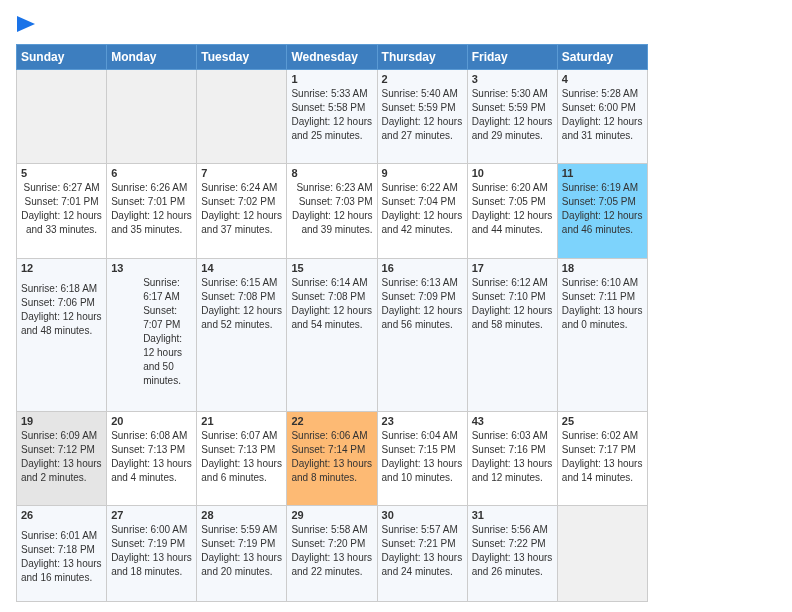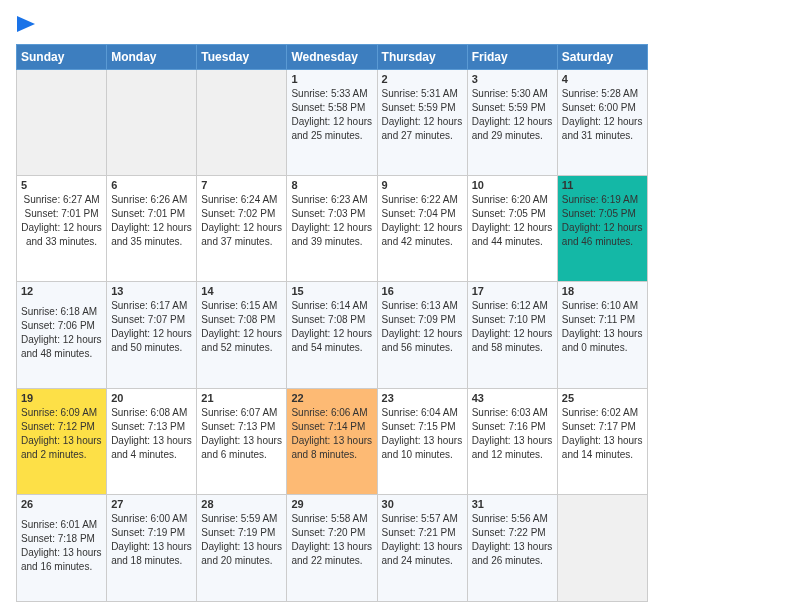--- a/index.html
+++ b/index.html
@@ -131,21 +131,21 @@
           <td class="empty-cell"></td>
           <td style="background: rgb(245, 248, 252);">
             <span class="day-num">1</span>
             <div class="cell-text" style="white-space: pre-line;">Sunrise: 5:33 AM
 Sunset: 5:58 PM
 Daylight: 12 hours
 and 25 minutes.</div>
           </td>
           <td style="background: rgb(245, 248, 252);">
             <span class="day-num">2</span>
-            <div class="cell-text" style="white-space: pre-line;">Sunrise: 5:31 AM
+            <div class="cell-text" style="white-space: pre-line;">Sunrise: 5:40 AM
 Sunset: 5:59 PM
 Daylight: 12 hours
 and 27 minutes.</div>
           </td>
           <td style="background: rgb(245, 248, 252);">
             <span class="day-num">3</span>
             <div class="cell-text" style="white-space: pre-line;">Sunrise: 5:30 AM
 Sunset: 5:59 PM
 Daylight: 12 hours
 and 29 minutes.</div>
@@ -175,58 +175,58 @@
           </td>
           <td style="background: rgb(255, 255, 255);">
             <span class="day-num">7</span>
             <div class="cell-text" style="white-space: pre-line;">Sunrise: 6:24 AM
 Sunset: 7:02 PM
 Daylight: 12 hours
 and 37 minutes.</div>
           </td>
           <td style="background: rgb(255, 255, 255);">
             <span class="day-num">8</span>
-            <div class="cell-text" style="white-space: pre-line;">Sunrise: 6:23 AM
+            <div class="cell-text" style="white-space: pre-line; text-align: right;">Sunrise: 6:23 AM
 Sunset: 7:03 PM
 Daylight: 12 hours
 and 39 minutes.</div>
           </td>
           <td style="background: rgb(255, 255, 255);">
             <span class="day-num">9</span>
             <div class="cell-text" style="white-space: pre-line;">Sunrise: 6:22 AM
 Sunset: 7:04 PM
 Daylight: 12 hours
 and 42 minutes.</div>
           </td>
           <td style="background: rgb(255, 255, 255);">
             <span class="day-num">10</span>
             <div class="cell-text" style="white-space: pre-line;">Sunrise: 6:20 AM
 Sunset: 7:05 PM
 Daylight: 12 hours
 and 44 minutes.</div>
           </td>
-          <td style="background: #14b8a6;">
+          <td style="background: #7dd3fc;">
             <span class="day-num">11</span>
             <div class="cell-text" style="white-space: pre-line;">Sunrise: 6:19 AM
 Sunset: 7:05 PM
 Daylight: 12 hours
 and 46 minutes.</div>
           </td>
         </tr>
         <tr>
           <td style="background: rgb(245, 248, 252);">
             <span class="day-num">12</span>
             <div class="cell-text" style="white-space: pre-line; margin-top: 8px;">Sunrise: 6:18 AM
 Sunset: 7:06 PM
 Daylight: 12 hours
 and 48 minutes.</div>
           </td>
           <td style="background: rgb(245, 248, 252);">
             <span class="day-num">13</span>
-            <div class="cell-text" style="white-space: pre-line;">Sunrise: 6:17 AM
+            <div class="cell-text" style="white-space: pre-line; margin-left: 32px;">Sunrise: 6:17 AM
 Sunset: 7:07 PM
 Daylight: 12 hours
 and 50 minutes.</div>
           </td>
           <td style="background: rgb(245, 248, 252);">
             <span class="day-num">14</span>
             <div class="cell-text" style="white-space: pre-line;">Sunrise: 6:15 AM
 Sunset: 7:08 PM
 Daylight: 12 hours
 and 52 minutes.</div>
@@ -254,21 +254,21 @@
           </td>
           <td style="background: rgb(245, 248, 252);">
             <span class="day-num">18</span>
             <div class="cell-text" style="white-space: pre-line;">Sunrise: 6:10 AM
 Sunset: 7:11 PM
 Daylight: 13 hours
 and 0 minutes.</div>
           </td>
         </tr>
         <tr>
-          <td style="background: #fde047;">
+          <td style="background: #e5e5e5;">
             <span class="day-num">19</span>
             <div class="cell-text" style="white-space: pre-line;">Sunrise: 6:09 AM
 Sunset: 7:12 PM
 Daylight: 13 hours
 and 2 minutes.</div>
           </td>
           <td style="background: rgb(255, 255, 255);">
             <span class="day-num">20</span>
             <div class="cell-text" style="white-space: pre-line;">Sunrise: 6:08 AM
 Sunset: 7:13 PM

